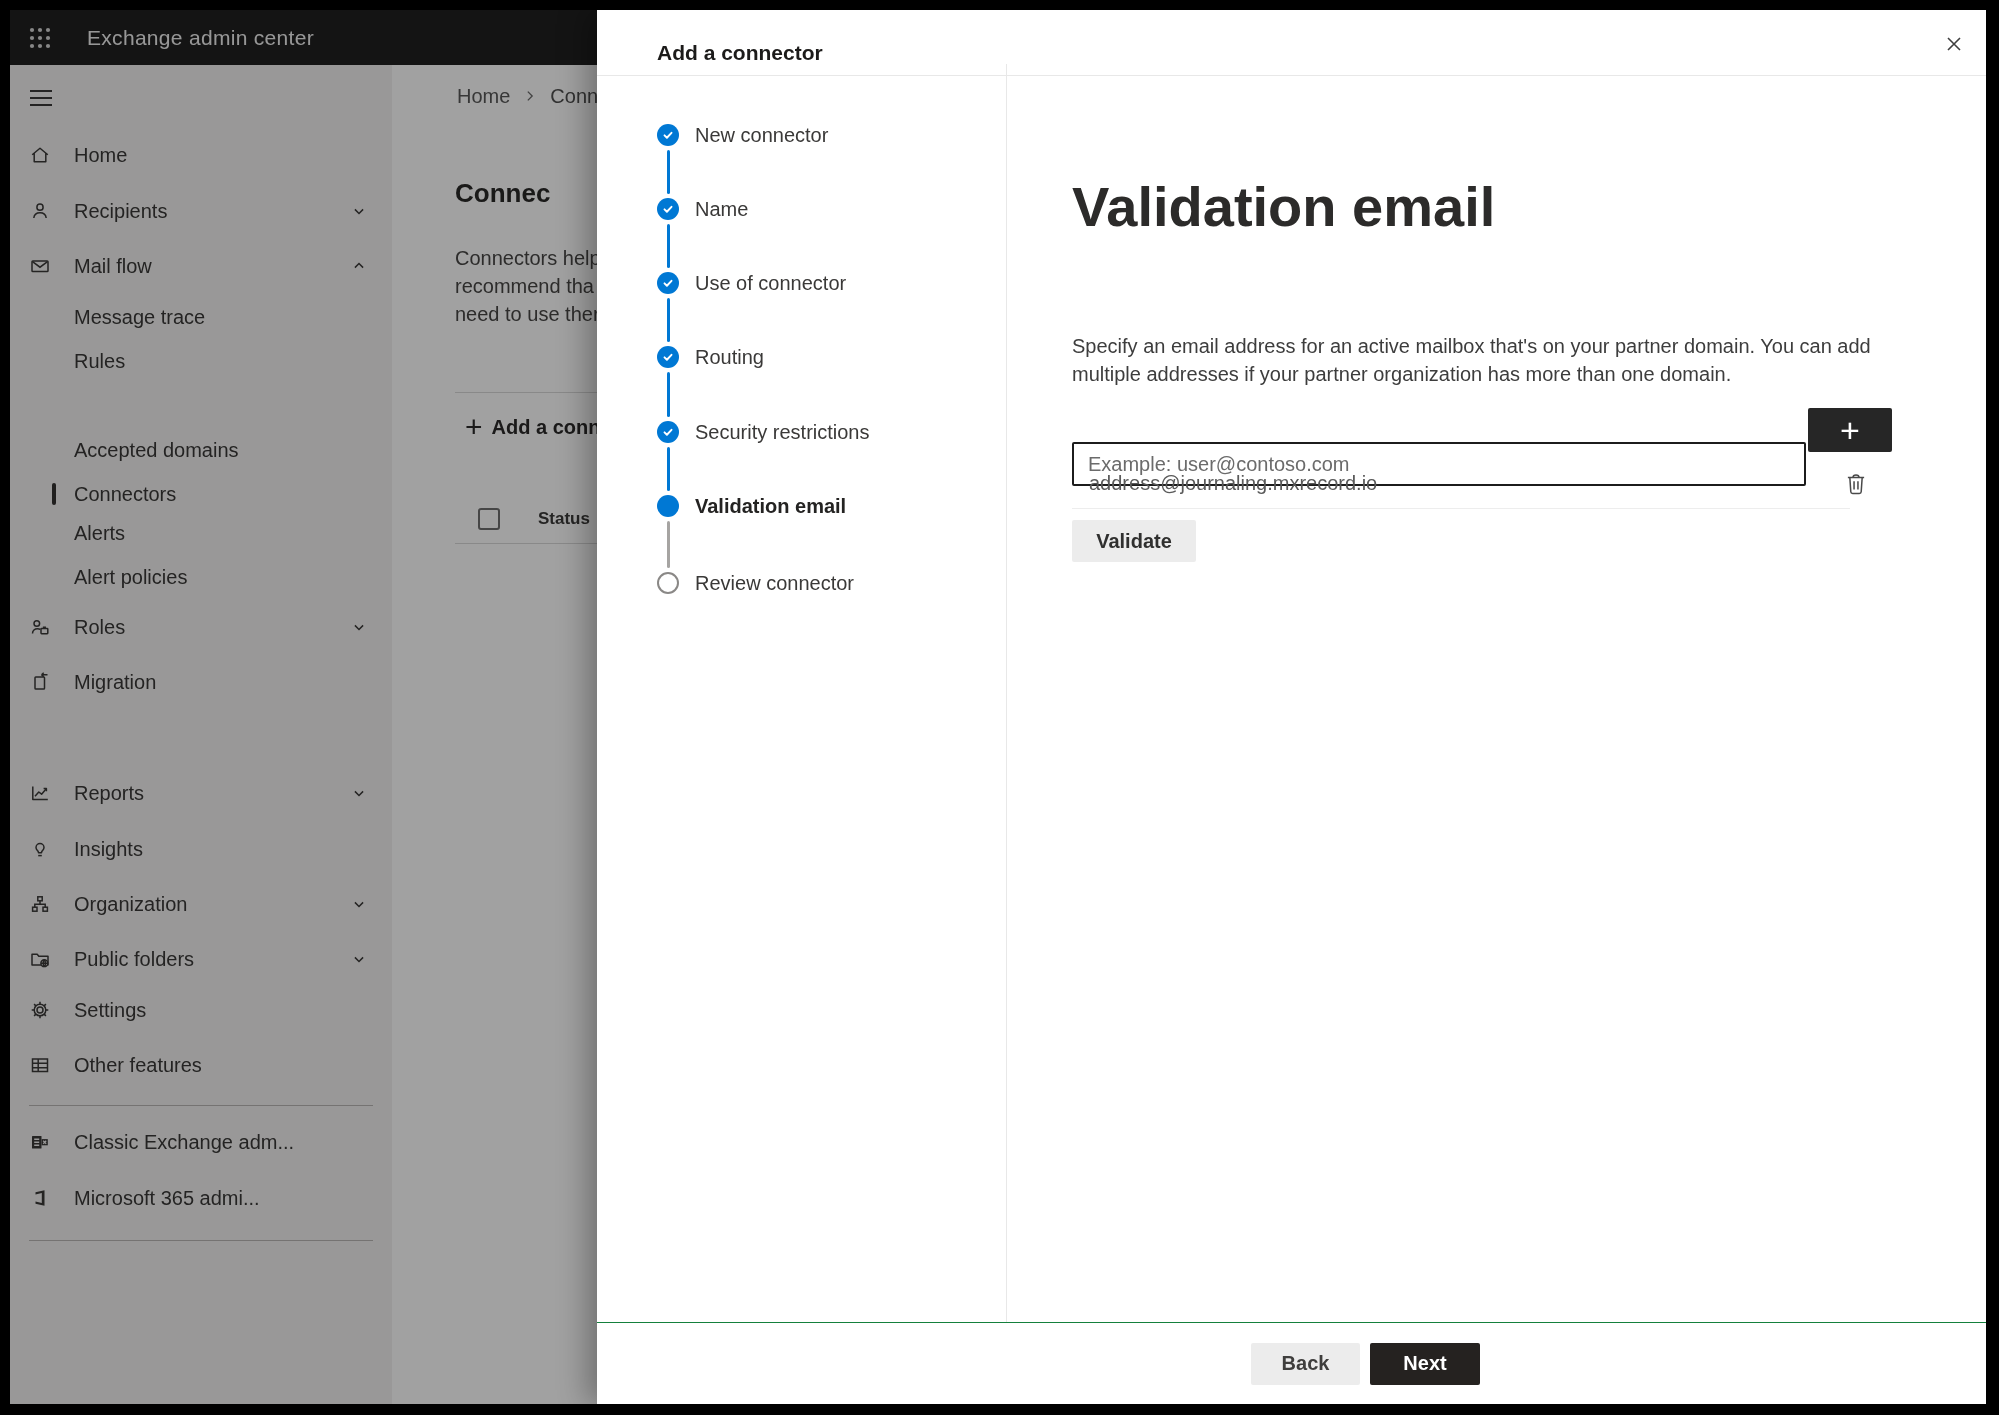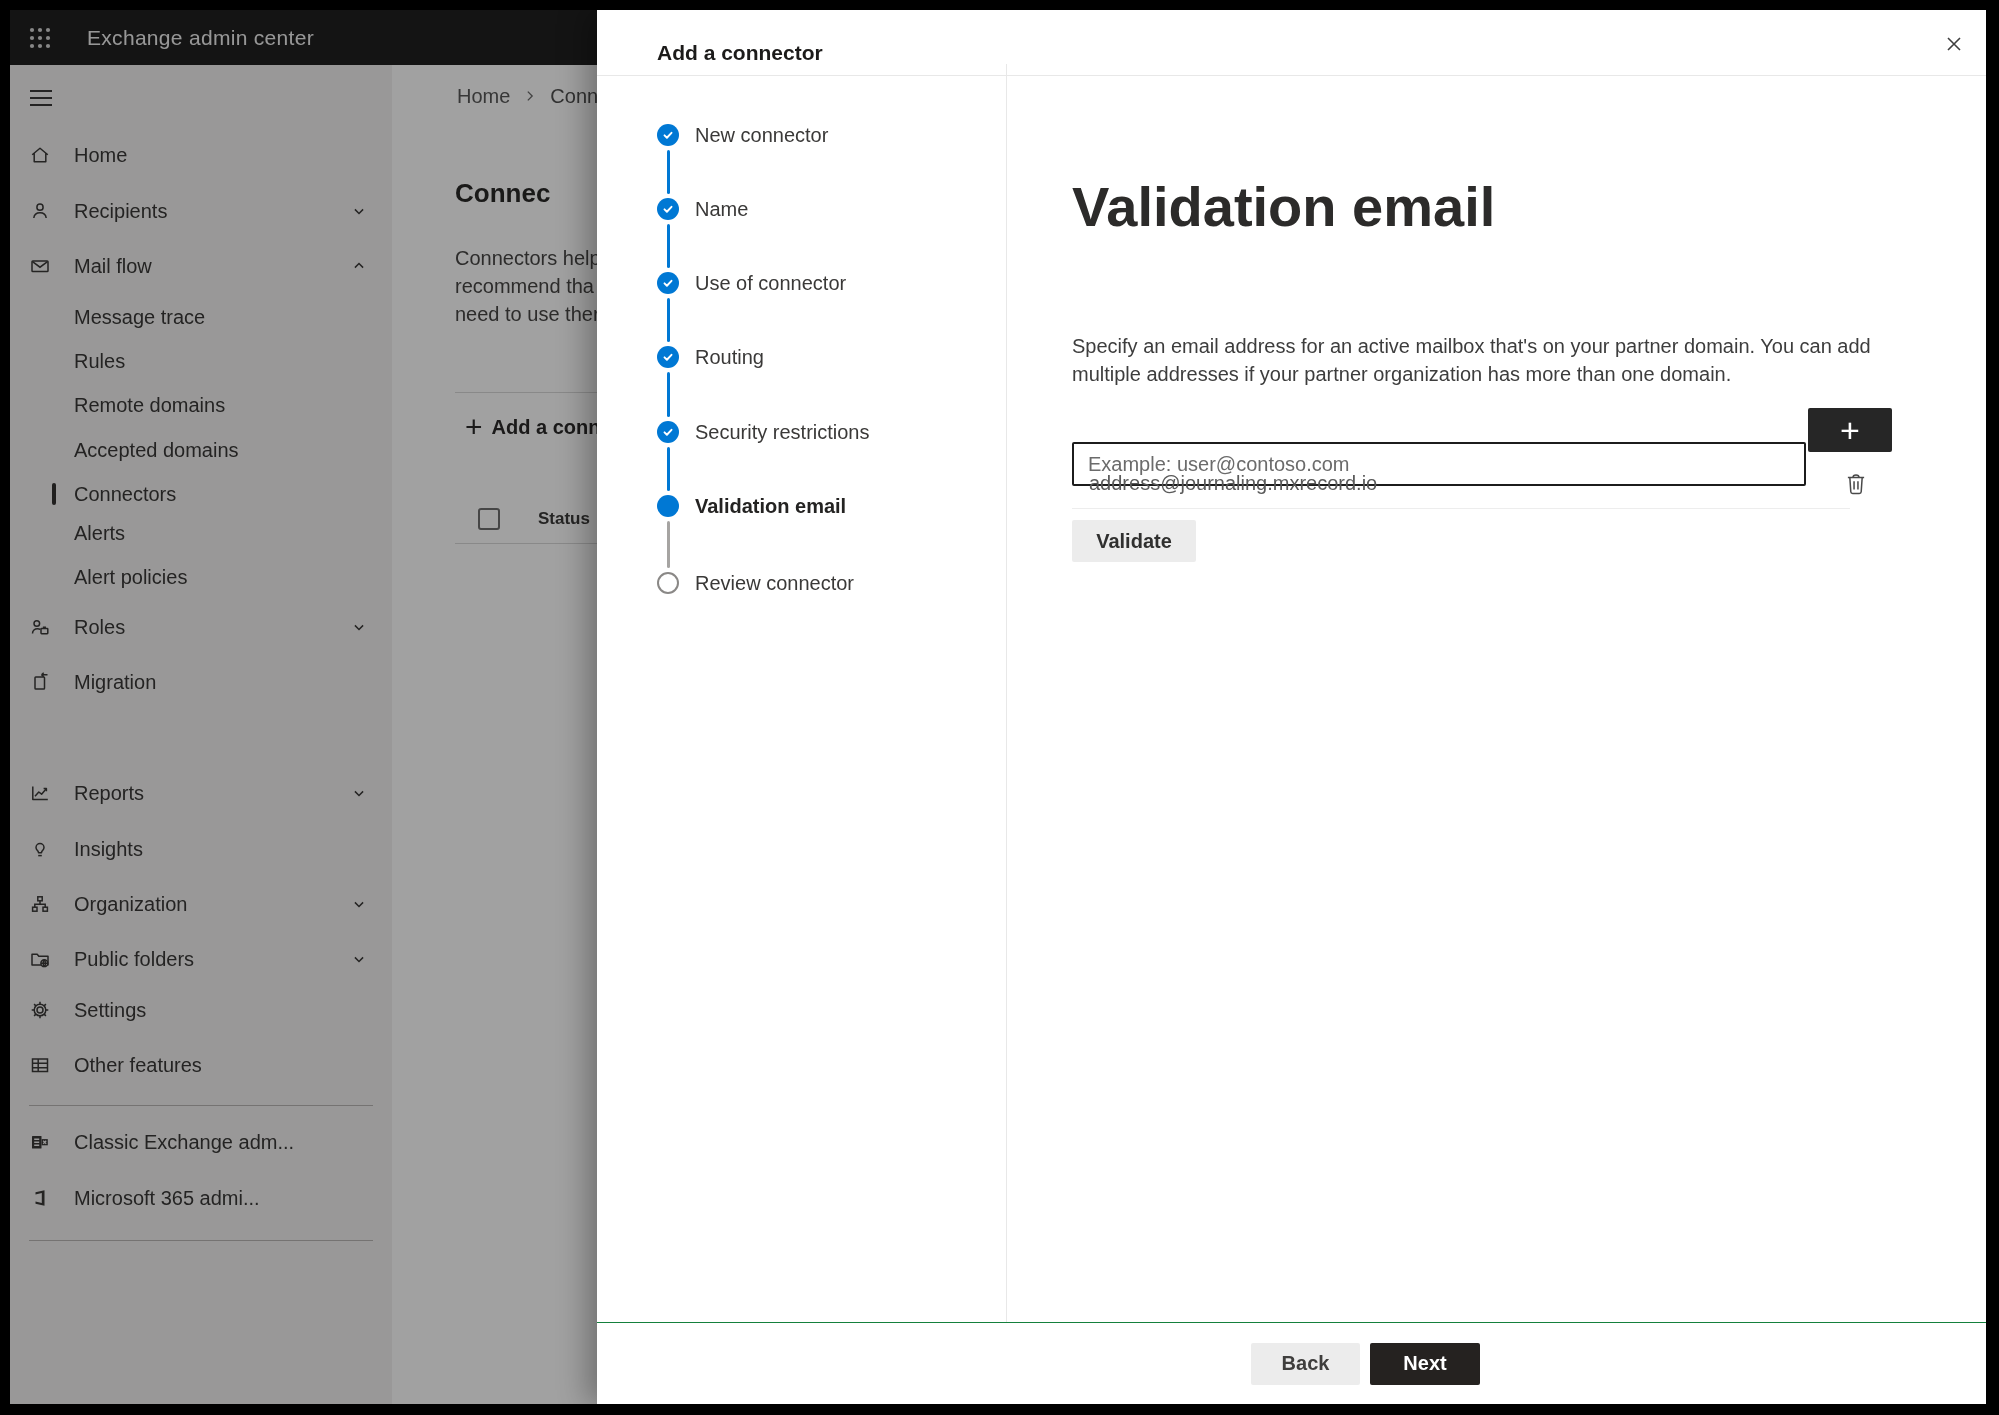--- a/index.html
+++ b/index.html
@@ -175,23 +175,20 @@
             </svg>
         </span>
       </div>
 
       <div class="nav-row sub" style="top:230px">
         <span>Message trace</span>
       </div>
       <div class="nav-row sub" style="top:274px">
         <span>Rules</span>
       </div>
-      <div class="nav-row sub" style="top:318px">
-        <span>Remote domains</span>
-      </div>
       <div class="nav-row sub" style="top:363px">
         <span>Accepted domains</span>
       </div>
       <div class="nav-row sub selected" style="top:407px">
         <span>Connectors</span>
       </div>
       <div class="nav-row sub" style="top:446px">
         <span>Alerts</span>
       </div>
       <div class="nav-row sub" style="top:490px">

